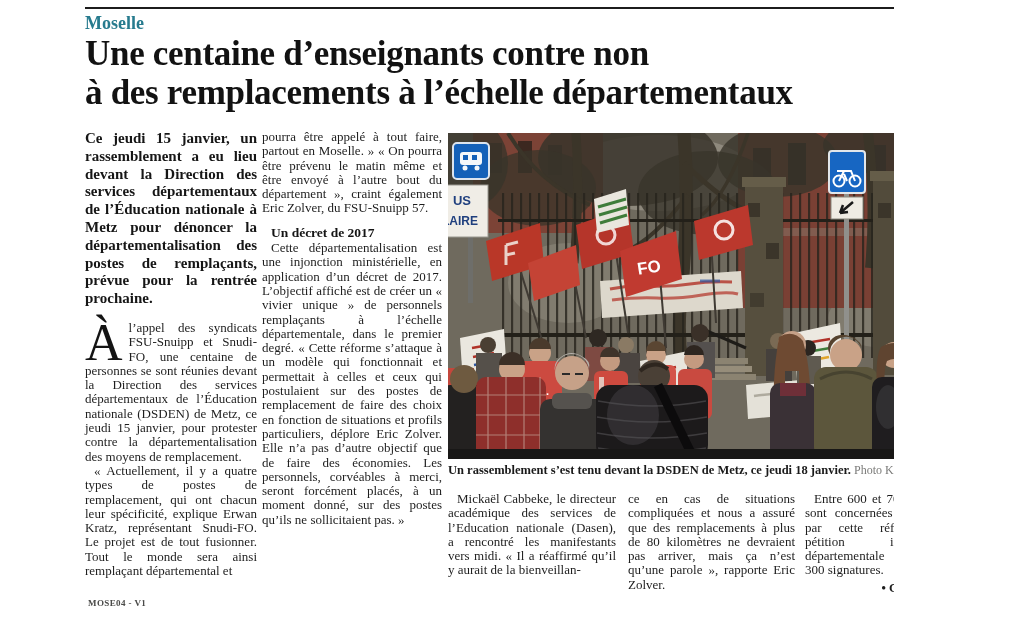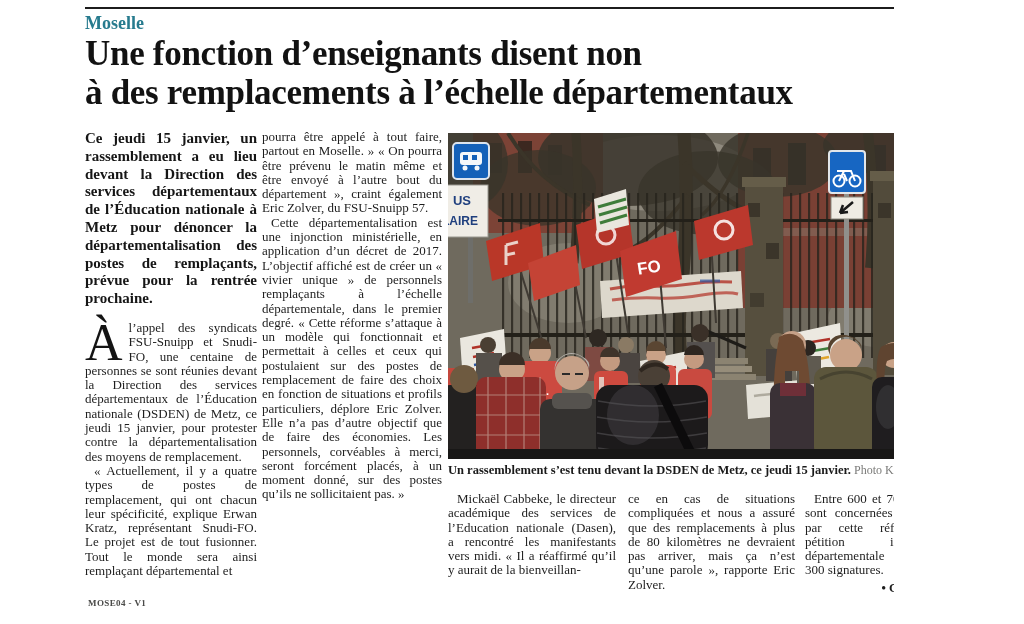--- a/index.html
+++ b/index.html
@@ -32,32 +32,33 @@
 </style>
 </head>
 <body>
 
 <div class="page">
 
   <div class="top-rule"></div>
   <div class="kicker">Moselle</div>
 
   <div class="headline">
-    <div>Une fonction d’enseignants disent non</div>
+    <div>Une centaine d’enseignants contre non</div>
     <div>à des remplacements à l’échelle départementaux</div>
   </div>
 
   <div class="col col1">
     <p class="lead">Ce jeudi 15 janvier, un rassemblement a eu lieu devant la Direction des services départementaux de l’Éducation nationale à Metz pour dénoncer la départementalisation des postes de remplaçants, prévue pour la rentrée prochaine.</p>
     <p><span class="dropcap">À</span><span>l’appel des syndicats FSU-Snuipp et Snudi-FO, une centaine de personnes se sont réunies devant la Direction des services départementaux de l’Éducation nationale (DSDEN) de Metz, ce jeudi 15 janvier, pour protester contre la départementalisation des moyens de remplacement.</span></p>
     <p class="indent">« Actuellement, il y a quatre types de postes de remplacement, qui ont chacun leur spécificité, explique Erwan Kratz, représentant Snudi-FO. Le projet est de tout fusionner. Tout le monde sera ainsi remplaçant départemental et</p>
   </div>
 
   <div class="col col2">
     <p>pourra être appelé à tout faire, partout en Moselle. » « On pourra être prévenu le matin même et être envoyé à l’autre bout du département », craint également Eric Zolver, du FSU-Snuipp 57.</p>
+    <p class="subhead">Un décret de 2017</p>
     <p class="indent">Cette départementalisation est une injonction ministérielle, en application d’un décret de 2017. L’objectif affiché est de créer un « vivier unique » de personnels remplaçants à l’échelle départementale, dans le premier degré. « Cette réforme s’attaque à un modèle qui fonctionnait et permettait à celles et ceux qui postulaient sur des postes de remplacement de faire des choix en fonction de situations et profils particuliers, déplore Eric Zolver. Elle n’a pas d’autre objectif que de faire des économies. Les personnels, corvéables à merci, seront forcément placés, à un moment donné, sur des postes qu’ils ne sollicitaient pas. »</p>
   </div>
 
   <div class="photo-wrap">
     <svg width="493" height="326" viewBox="0 0 493 326">
       <rect width="493" height="326" fill="#6f6a5e"></rect>
       <ellipse cx="210" cy="40" rx="95" ry="38" fill="#c9c3b6" opacity="0.35"></ellipse>
       <ellipse cx="120" cy="150" rx="60" ry="40" fill="#b8b2a4" opacity="0.25"></ellipse>
       <ellipse cx="440" cy="185" rx="60" ry="30" fill="#a8a296" opacity="0.3"></ellipse>
 
@@ -273,21 +274,21 @@
         <rect x="478" y="220" width="7" height="18" fill="#2c55a0"></rect>
         <rect x="462" y="248" width="26" height="14" fill="#2f6fbe"></rect>
         <rect x="452" y="290" width="41" height="36" fill="#2c2b33"></rect>
       </g>
 
       <rect x="0" y="316" width="493" height="10" fill="#181716"></rect>
     </svg>
   </div>
 
   <div class="caption">
-    <span>Un rassemblement s’est tenu devant la DSDEN de Metz, ce jeudi 15 janvier.</span>
+    <span>Un rassemblement s’est tenu devant la DSDEN de Metz, ce jeudi 18 janvier.</span>
     <span class="credit">Photo Karim Siari</span>
   </div>
 
   <div class="col col3">
     <p class="indent">Mickaël Cabbeke, le directeur académique des services de l’Education nationale (Dasen), a rencontré les manifestants vers midi. « Il a réaffirmé qu’il y aurait de la bienveillan-</p>
   </div>
   <div class="col col4">
     <p>ce en cas de situations compliquées et nous a assuré que des remplacements à plus de 80 kilomètres ne devraient pas arriver, mais ça n’est qu’une parole », rapporte Eric Zolver.</p>
   </div>
   <div class="col col5">

